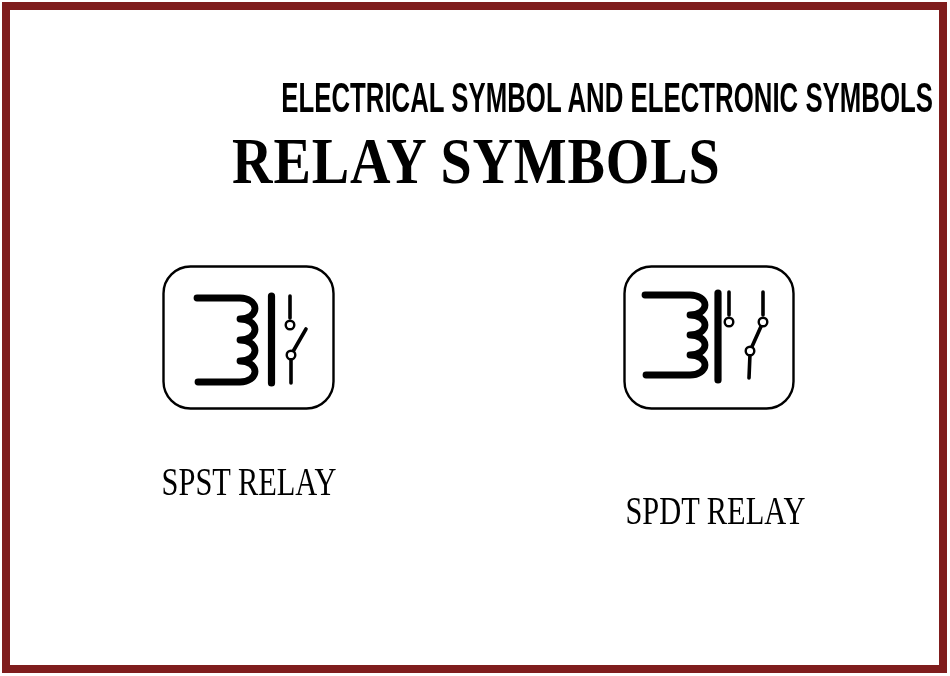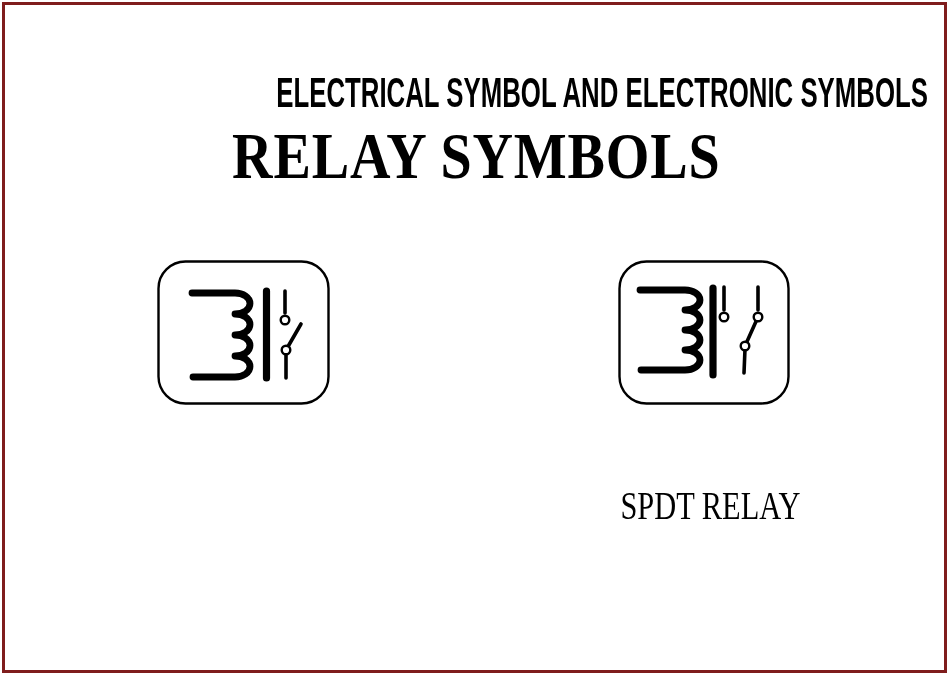--- a/index.html
+++ b/index.html
@@ -6,21 +6,21 @@
   .page{
     position:relative;
     width:950px;height:676px;
     background:#ffffff;
     font-family:"Liberation Sans",sans-serif;
     overflow:hidden;
   }
   .frame{
     position:absolute;
     left:2px;top:2px;right:3px;bottom:3px;
-    border:3px solid #7f1d1d;
+    border:8px solid #7f1d1d;
     background:#ffffff;
   }
   .title-top{
     position:absolute;
     left:54px;right:0;top:66px;
     text-align:center;
     font-family:"Liberation Sans",sans-serif;
     font-weight:700;
     font-size:43px;
     line-height:1;
@@ -136,19 +136,22 @@
         <line x1="127" y1="86" x2="140" y2="57" stroke="#000000" stroke-width="3.6" stroke-linecap="round"></line>
 
         <line x1="127" y1="89" x2="126" y2="113" stroke="#000000" stroke-width="3.6" stroke-linecap="round"></line>
 
         <circle cx="106" cy="57" r="4.3" fill="#ffffff" stroke="#000000" stroke-width="2.4"></circle>
         <circle cx="140" cy="57" r="4.3" fill="#ffffff" stroke="#000000" stroke-width="2.4"></circle>
         <circle cx="127" cy="86" r="4.3" fill="#ffffff" stroke="#000000" stroke-width="2.4"></circle>
       </svg>
     </div>
 
+    <div class="caption spst">
+      <span class="squeeze">SPST RELAY</span>
+    </div>
 
     <div class="caption spdt">
       <span class="squeeze">SPDT RELAY</span>
     </div>
 
   </div>
 </div>
 
 </body></html>

